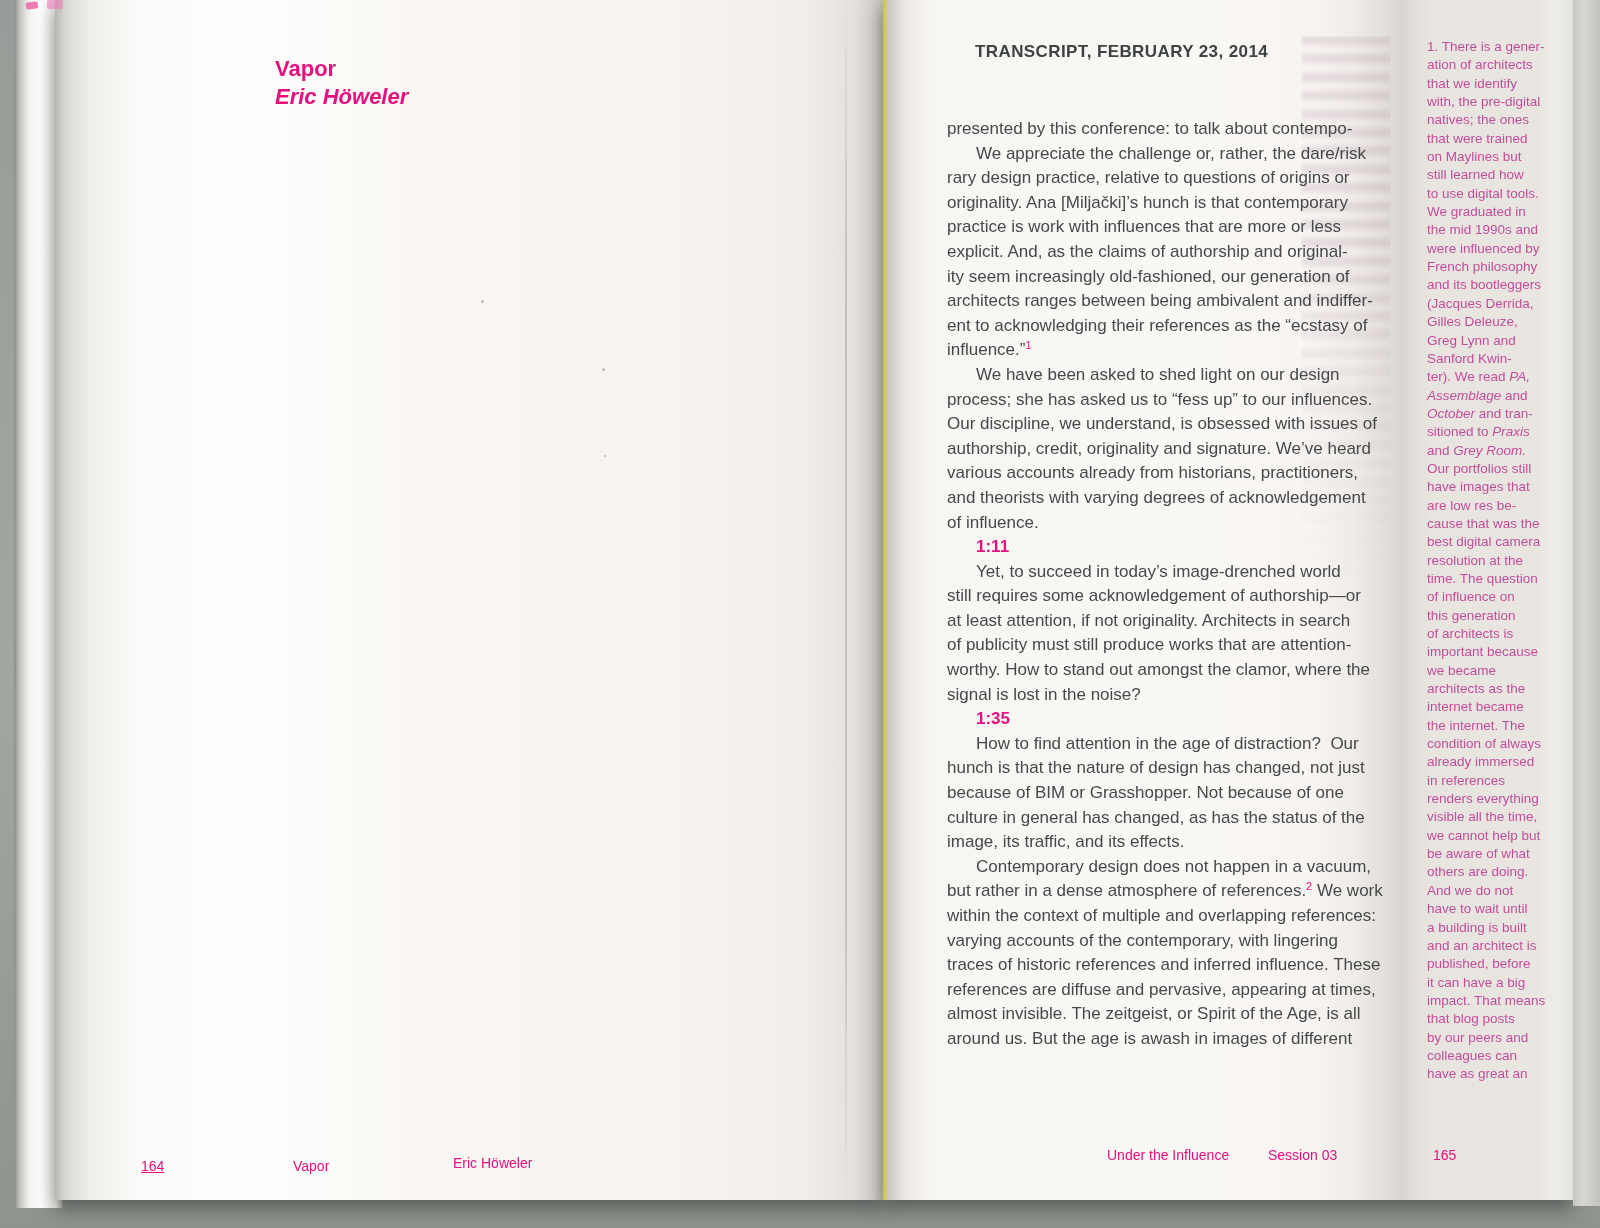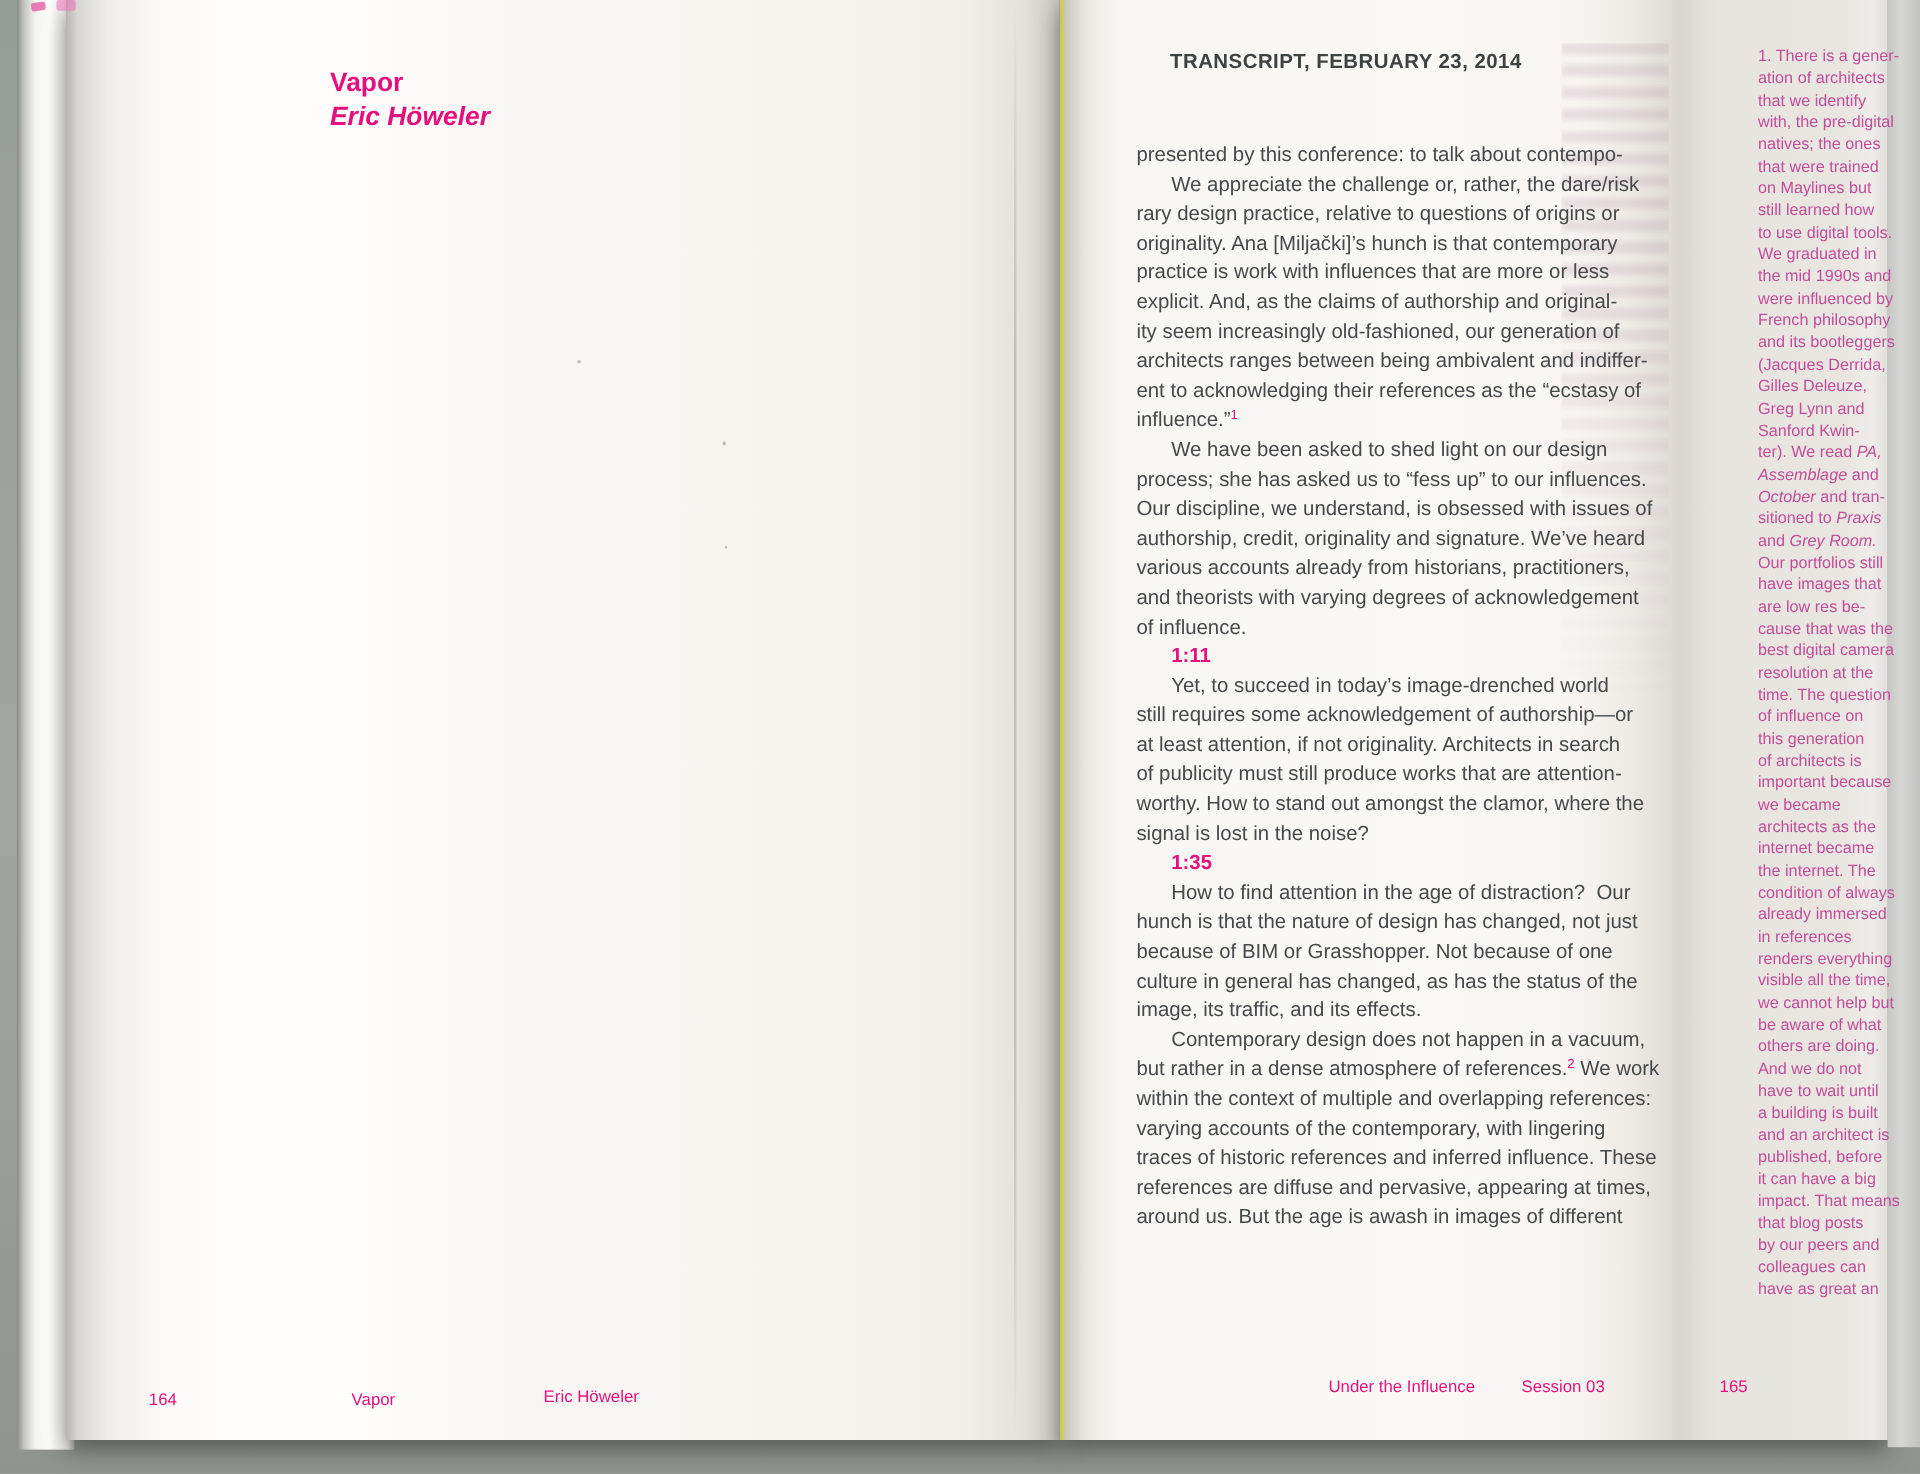--- a/index.html
+++ b/index.html
@@ -43,26 +43,26 @@
   .trans-header{position:absolute;left:975px;top:42px;font-weight:bold;font-size:17px;
     letter-spacing:.4px;color:var(--header-ink);white-space:pre;}
   .transcript{position:absolute;left:947px;top:117px;font-size:17px;line-height:24.6px;color:var(--ink);}
   .timestamp{color:var(--accent);font-weight:bold;padding-left:29px;}
   .line{white-space:pre;}
   .line.first{padding-left:29px;}
   sup.fn{color:var(--accent);font-size:11px;vertical-align:6px;line-height:0;}
 
   
   .sidebar{position:absolute;left:1427px;top:38px;font-size:13.5px;line-height:18.35px;
-    color:var(--sidebar-pink);margin-left:38px;}
+    color:var(--sidebar-pink);}
   .s-line{white-space:pre;}
 
   
   .foot{position:absolute;font-size:14px;color:var(--accent);white-space:pre;}
-  .fl-num{left:124px;top:1158px;}
+  .fl-num{left:141px;top:1158px;text-decoration:underline;}
   .fl-title{left:293px;top:1158px;}
   .fl-author{left:453px;top:1155px;}
   .fr-series{left:1107px;top:1147px;}
   .fr-session{left:1268px;top:1147px;}
   .fr-num{left:1433px;top:1147px;}
 </style>
 </head>
 <body>
 
 <div class="scene">
@@ -128,20 +128,21 @@
         <div class="line">culture in general has changed, as has the status of the</div>
         <div class="line">image, its traffic, and its effects.</div>
       </div>
       <div>
         <div class="line first">Contemporary design does not happen in a vacuum,</div>
         <div class="line">but rather in a dense atmosphere of references.<sup class="fn">2</sup> We work</div>
         <div class="line">within the context of multiple and overlapping references:</div>
         <div class="line">varying accounts of the contemporary, with lingering</div>
         <div class="line">traces of historic references and inferred influence. These</div>
         <div class="line">references are diffuse and pervasive, appearing at times,</div>
+        <div class="line">almost invisible. The zeitgeist, or Spirit of the Age, is all</div>
         <div class="line">around us. But the age is awash in images of different</div>
       </div>
     </div>
   <div class="sidebar">
       <div class="s-line">1. There is a gener-</div>
       <div class="s-line">ation of architects</div>
       <div class="s-line">that we identify</div>
       <div class="s-line">with, the pre-digital</div>
       <div class="s-line">natives; the ones</div>
       <div class="s-line">that were trained</div>

